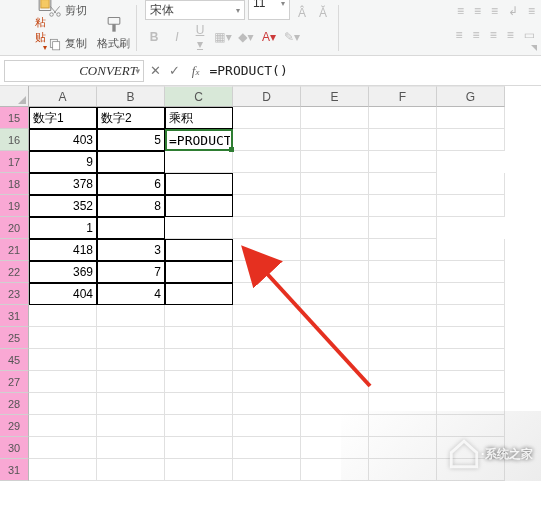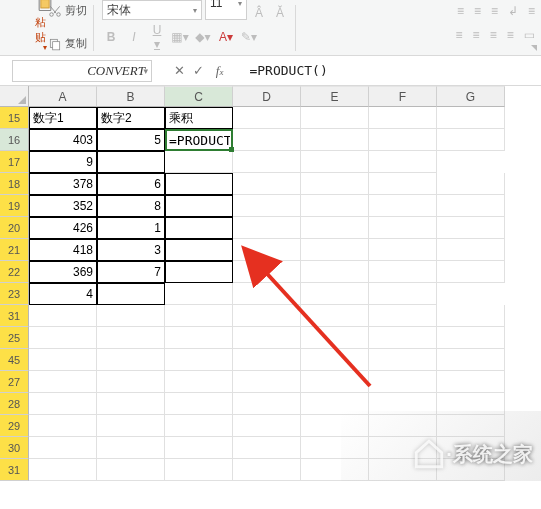--- a/index.html
+++ b/index.html
@@ -59,21 +59,21 @@
   .right-cluster2{position:absolute; right:6px; top:28px; display:flex; gap:10px; color:#bbb;}
   .right-cluster span,.right-cluster2 span{cursor:pointer;}
   .corner-exp{
     width:0;height:0;border-top:6px solid #bbb;border-left:6px solid transparent;
     position:absolute; bottom:4px; right:4px;
   }
 
   
   .fxrow{
     height:30px; border-bottom:1px solid #d9d9d9; display:flex; align-items:center;
-    padding:0 12px; background:#fff; gap:22px;
+    padding:0 4px; background:#fff; gap:6px;
   }
   .namebox{
     border:1px solid #cfcfcf; height:22px; width:140px; display:flex;
     align-items:center; justify-content:flex-end; padding:0 6px; font-style:italic;
     font-family:"Times New Roman",serif; font-size:13px; color:#333; position:relative;
   }
   .namebox .dd{
     position:absolute; right:3px; font-style:normal; font-size:9px; color:#888;
   }
   .fx-btns{ display:flex; align-items:center; gap:8px; color:#777; }
@@ -93,21 +93,21 @@
   .colhdr{
     height:21px; width:68px; border-right:1px solid #d0d0d0;
     border-bottom:1px solid #b8b8b8; border-top:1px solid #e5e5e5;
     display:flex; align-items:center; justify-content:center;
     background:#f0f0f0; color:#555; font-size:12px;
   }
   .colhdr.sel{ background:#d8e8d8; }
   .rowhdrs{ position:absolute; left:0; top:21px; }
   .rowhdr{
     width:29px; height:22px; border-right:1px solid #b8b8b8;
-    border-bottom:1px solid #d0d0d0; background:#fde047;
+    border-bottom:1px solid #d0d0d0; background:#f9a8d4;
     display:flex; align-items:center; justify-content:center; color:#555; font-size:11px;
   }
   .rowhdr.sel{ background:#d8e8d8;}
   .selectall{
     position:absolute; left:0; top:0; width:29px; height:21px;
     background:#f0f0f0; border-right:1px solid #b8b8b8; border-bottom:1px solid #b8b8b8;
   }
   .selectall::after{
     content:""; position:absolute; right:2px; bottom:2px;
     width:0;height:0;border-top:8px solid transparent;border-right:8px solid #b8b8b8;
@@ -142,21 +142,21 @@
   
   .arrow{
     position:absolute; pointer-events:none;
     left:215px; top:150px;
   }
 
   
   .watermark{
     position:absolute; right:8px; bottom:10px; color:rgba(255,255,255,.85);
     display:flex; align-items:center; 
-    text-shadow:0 0 4px rgba(0,0,0,.4); font-size:20px; font-weight:bold;
+    text-shadow:0 0 4px rgba(0,0,0,.4); font-size:12px; font-weight:bold;
     filter:drop-shadow(0 0 2px rgba(0,0,0,.3));
   }
   .watermark svg{ width:34px;height:34px; opacity:.85;}
   .watermark-bg{
      position:absolute; right:0; bottom:0; width:200px; height:70px;
      background:linear-gradient(135deg, rgba(200,200,200,0) 0%, rgba(180,180,180,.25) 100%);
      pointer-events:none;
   }
 </style>
 </head>
@@ -187,20 +187,27 @@
     </div>
     <div class="clip-row">
       <svg viewBox="0 0 24 24">
           <rect x="4" y="4" width="12" height="14" fill="none" stroke="#888" stroke-width="1.3"></rect>
           <rect x="8" y="8" width="12" height="14" fill="#fff" stroke="#888" stroke-width="1.3"></rect>
         </svg>
       <span>复制</span>
     </div>
   </div>
 
+  <div class="fmtpainter">
+    <svg viewBox="0 0 24 24">
+        <rect x="5" y="3" width="14" height="8" rx="1" fill="none" stroke="#888" stroke-width="1.3"></rect>
+        <rect x="10" y="11" width="4" height="9" fill="#888"></rect>
+      </svg>
+    <span class="lbl">格式刷</span>
+  </div>
 
   <div class="vsep"></div>
 
   <div class="font-group">
     <div class="font-row1">
       <div class="font-name">
         <span>宋体</span>
         <span class="tiny-tri">▾</span>
       </div>
       <div class="font-size">
@@ -327,21 +334,20 @@
       <div class="grid-row">
         <div class="cell hb num">352</div>
         <div class="cell hb num">8</div>
         <div class="cell hb"></div>
         <div class="cell"></div>
         <div class="cell"></div>
         <div class="cell"></div>
         <div class="cell"></div>
       </div>
       <div class="grid-row">
-        <div class="cell hb num">426</div>
         <div class="cell hb num">1</div>
         <div class="cell hb"></div>
         <div class="cell"></div>
         <div class="cell"></div>
         <div class="cell"></div>
         <div class="cell"></div>
       </div>
       <div class="grid-row">
         <div class="cell hb num">418</div>
         <div class="cell hb num">3</div>
@@ -354,20 +360,21 @@
       <div class="grid-row">
         <div class="cell hb num">369</div>
         <div class="cell hb num">7</div>
         <div class="cell hb"></div>
         <div class="cell"></div>
         <div class="cell"></div>
         <div class="cell"></div>
         <div class="cell"></div>
       </div>
       <div class="grid-row">
+        <div class="cell hb num">404</div>
         <div class="cell hb num">4</div>
         <div class="cell hb"></div>
         <div class="cell"></div>
         <div class="cell"></div>
         <div class="cell"></div>
         <div class="cell"></div>
       </div>
       <div class="grid-row">
         <div class="cell"></div>
         <div class="cell"></div>

